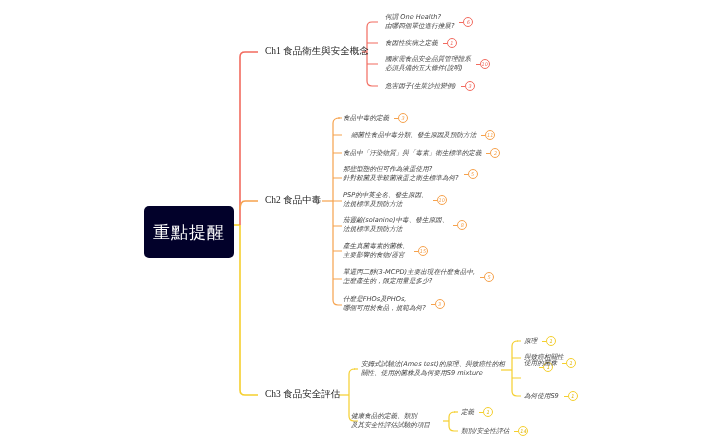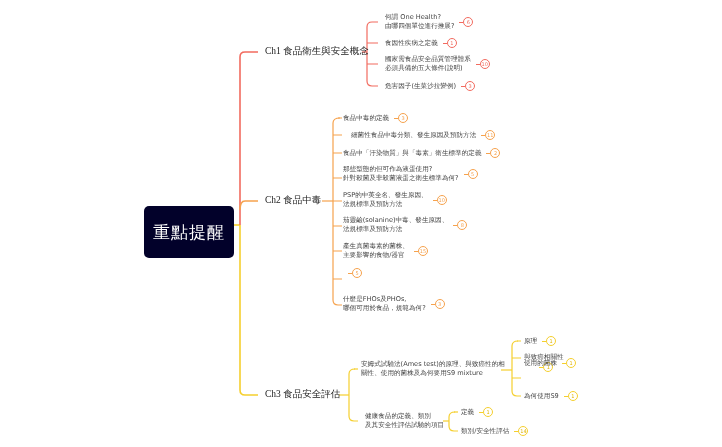--- a/index.html
+++ b/index.html
@@ -3,21 +3,21 @@
   <meta charset="utf-8">
   <style>
     html, body { margin:0; padding:0; }
     body { width:722px; height:447px; background:#ffffff; position:relative; overflow:hidden;
            font-family:"DejaVu Sans", sans-serif; color:#333; }
     #wires { position:absolute; left:0; top:0; width:722px; height:447px; }
     .root { position:absolute; left:144px; top:206px; width:90px; height:52px; background:#02012a;
             border-radius:5px; color:#fff; font-size:17px; display:flex; align-items:center;
             justify-content:center; letter-spacing:1px; }
     .chap { position:absolute; font-size:9.5px; color:#222; white-space:nowrap; font-family:"Liberation Serif", "DejaVu Serif", serif; }
-    .leaf { position:absolute; font-size:6.6px; line-height:9px; color:#444; white-space:nowrap; display:flex; align-items:center; }
+    .leaf { position:absolute; font-size:6.6px; line-height:9px; color:#444; white-space:nowrap; display:flex; align-items:center;font-style:italic; }
     .leaf .txt { white-space:pre; }
     .badge { display:inline-flex; align-items:center; margin-left:5px; }
     .badge .dash { width:4px; height:1px; display:inline-block; }
     .badge .circ { width:8px; height:8px; border-radius:50%; border:1px solid; font-size:5px; line-height:8px;
                    text-align:center; background:#fff; box-sizing:content-box; }
     .red .dash { background:#f26b5f; } .red .circ { border-color:#f26b5f; color:#f26b5f; }
     .org .dash { background:#f6a24d; } .org .circ { border-color:#f6a24d; color:#f6a24d; }
     .yel .dash { background:#f5cf2e; } .yel .circ { border-color:#f5cf2e; color:#e0b400; }
   </style>
 </head>
@@ -138,39 +138,41 @@
 </div>
 <div class="leaf" style="left:343px; top:242px;">
   <span class="txt">產生真菌毒素的菌株、
 主要影響的食物/器官</span>
   <span class="badge org">
       <span class="dash"></span>
       <span class="circ">15</span>
     </span>
 </div>
 <div class="leaf" style="left:343px; top:268px;">
+  <span class="txt">單還丙二醇(3-MCPD)主要出現在什麼食品中,
+怎麼產生的，限定用量是多少?</span>
   <span class="badge org">
       <span class="dash"></span>
       <span class="circ">5</span>
     </span>
 </div>
 <div class="leaf" style="left:343px; top:295px;">
   <span class="txt">什麼是FHOs及PHOs,
 哪個可用於食品，規範為何?</span>
   <span class="badge org">
       <span class="dash"></span>
       <span class="circ">3</span>
     </span>
 </div>
 
 <div class="leaf" style="left:361px; top:360px;">
   <span class="txt">安姆式試驗法(Ames test)的原理、與致癌性的相
 關性、使用的菌株及為何要用S9 mixture</span>
 </div>
-<div class="leaf" style="left:365px; top:412px;">
+<div class="leaf" style="left:351px; top:412px;">
   <span class="txt">健康食品的定義、類別
 及其安全性評估試驗的項目</span>
 </div>
 
 <div class="leaf" style="left:524px; top:336px;">
   <span class="txt">原理</span>
   <span class="badge yel">
       <span class="dash"></span>
       <span class="circ">1</span>
     </span>

